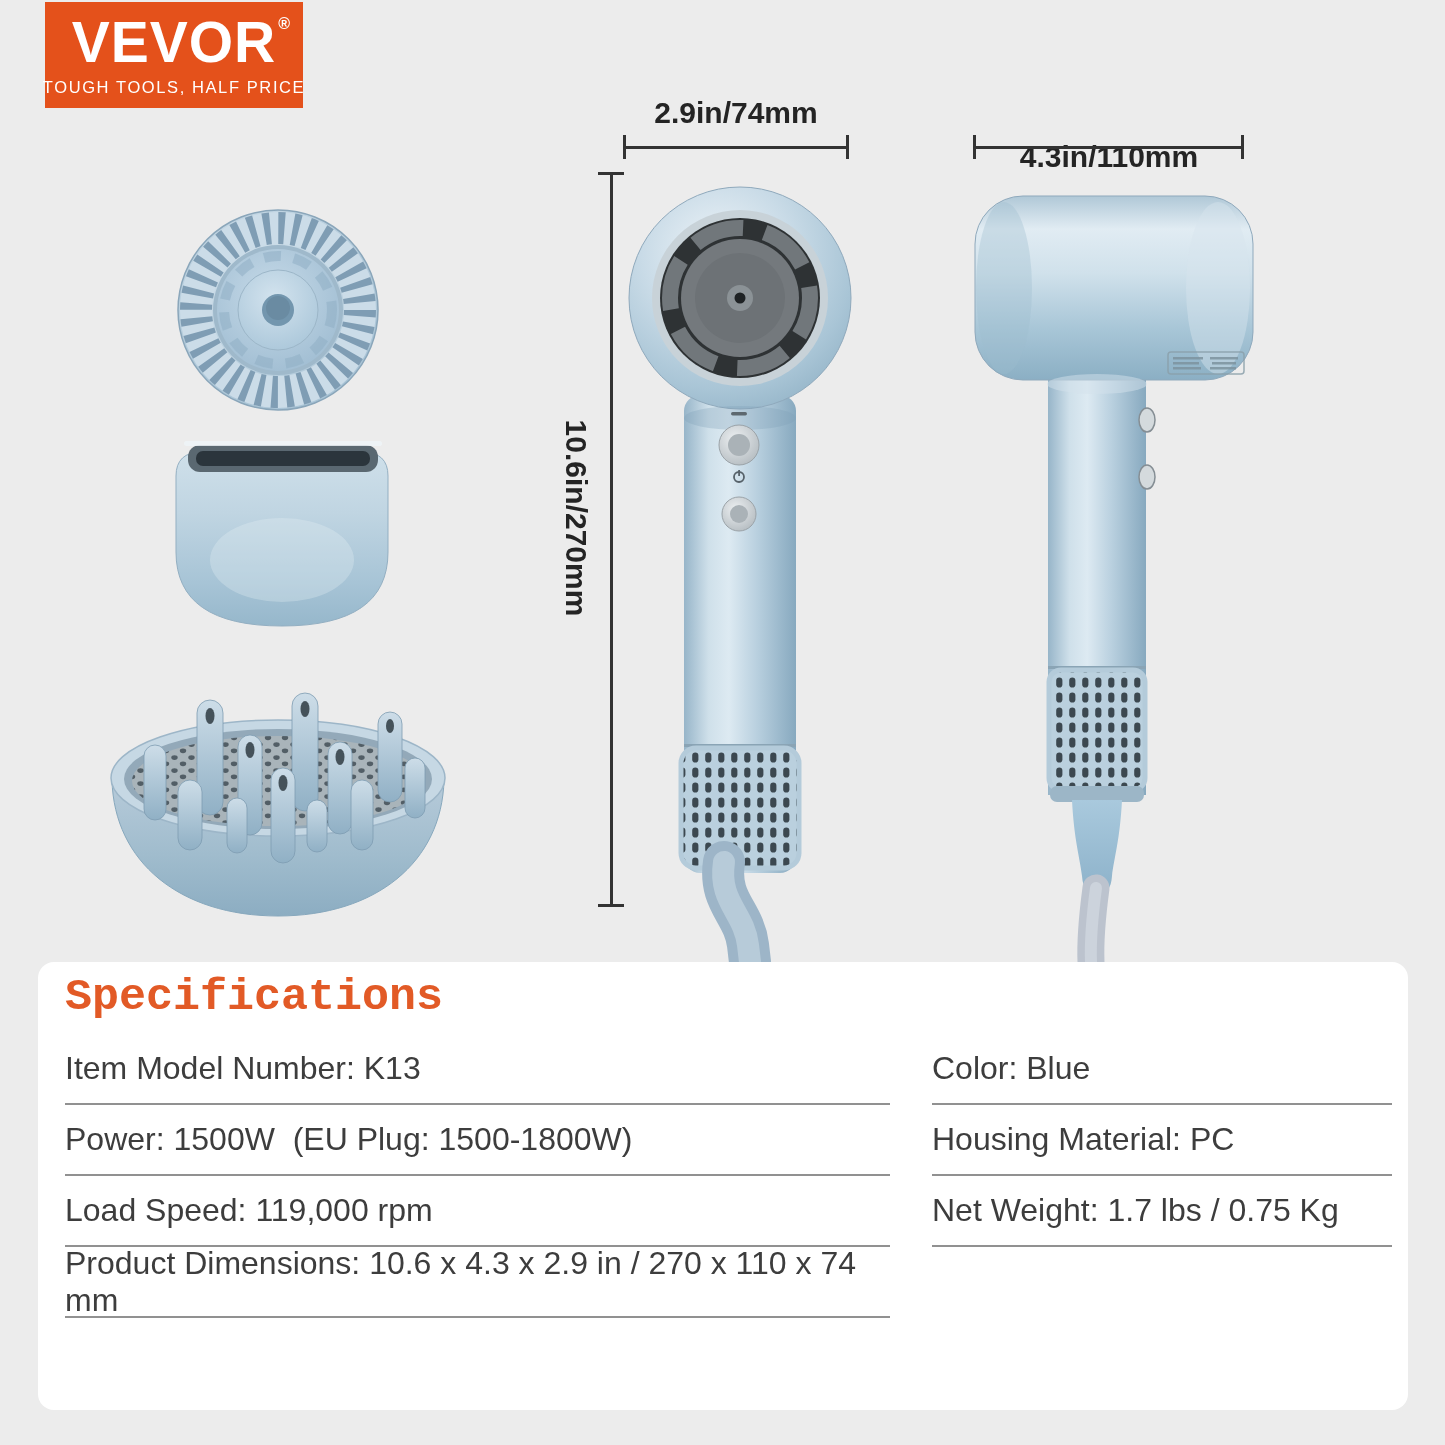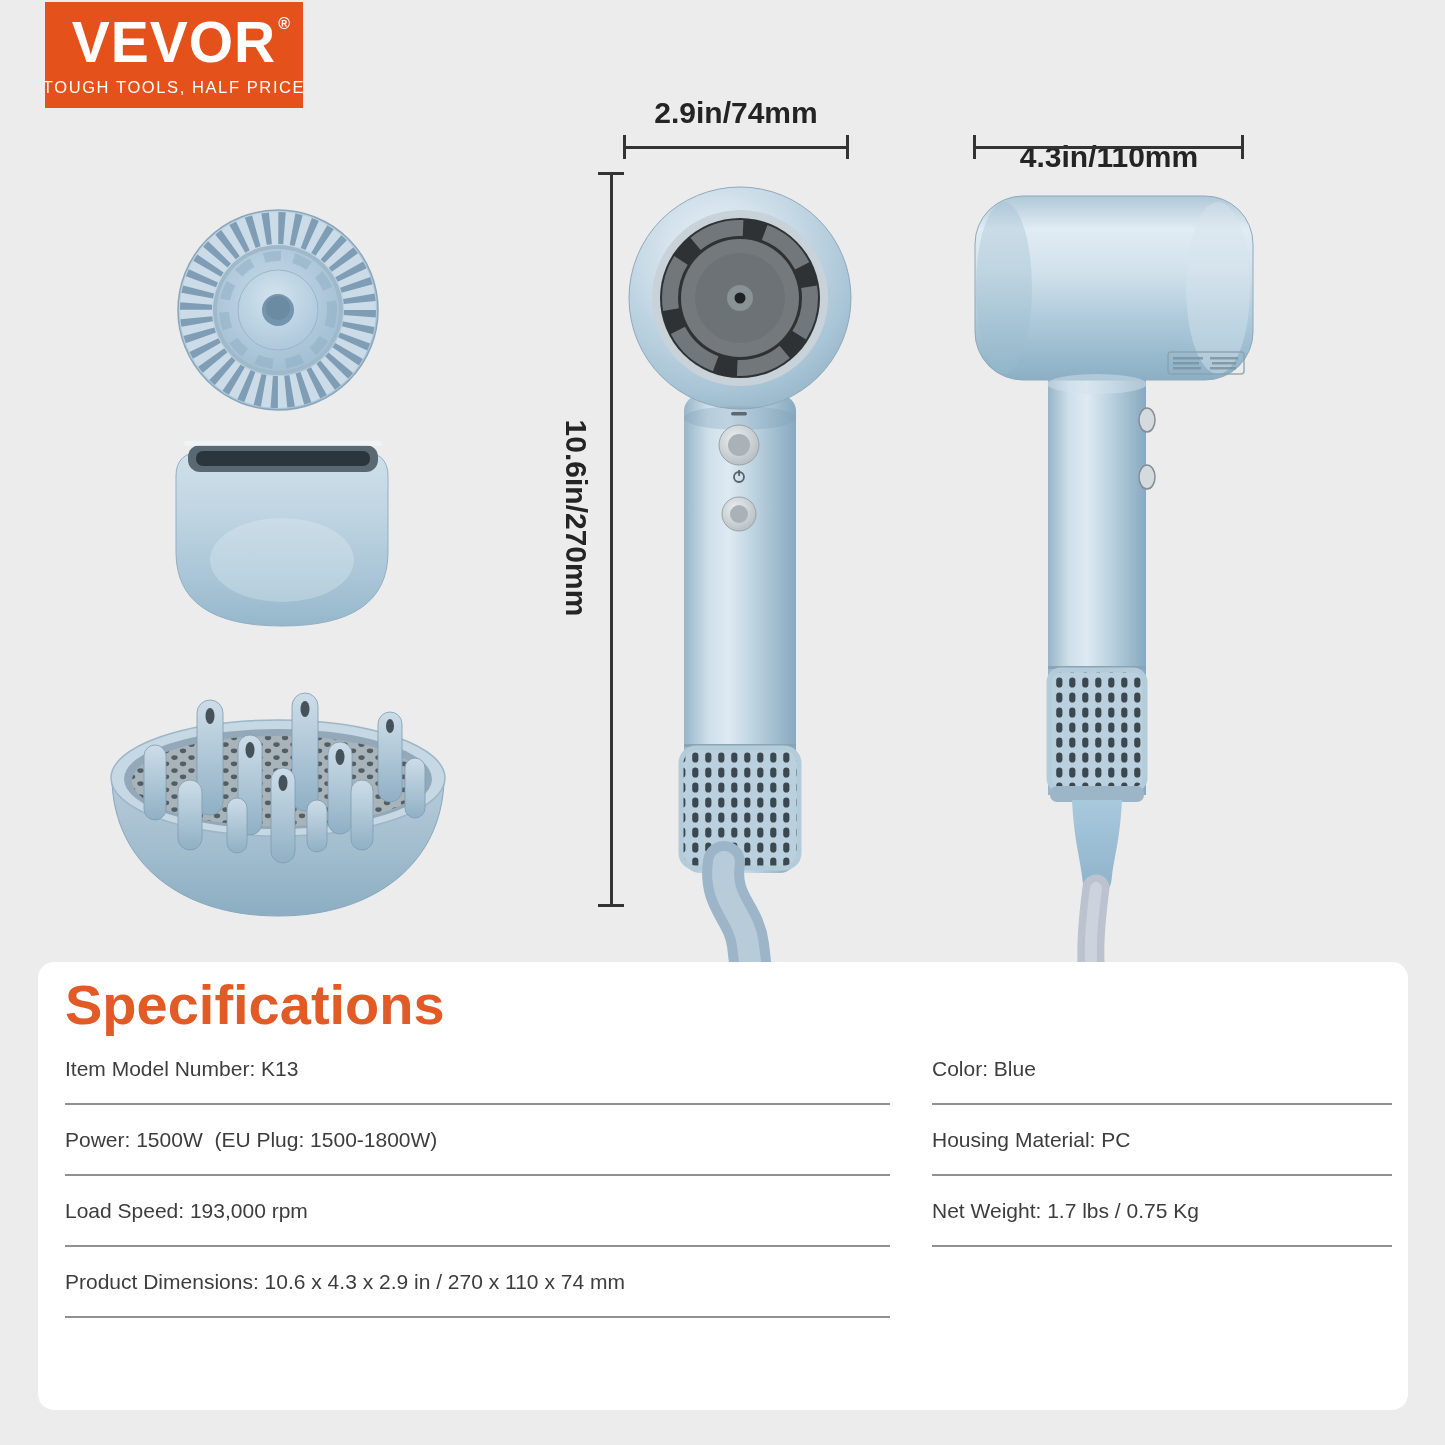--- a/index.html
+++ b/index.html
@@ -22,26 +22,26 @@
   .dim-label.vertical{transform:rotate(90deg);transform-origin:50% 50%;}
   .hline{position:absolute;height:3px;background:#333;}
   .vline{position:absolute;width:3px;background:#333;}
   .tick-v{position:absolute;width:3px;height:24px;background:#333;}
   .tick-h{position:absolute;width:26px;height:3px;background:#333;}
 
   svg.art{position:absolute;left:0;top:0;}
 
   
   .panel{position:absolute;left:38px;top:962px;width:1370px;height:448px;background:var(--panel_white);border-radius:16px;}
-  .spec-title{position:absolute;left:65px;top:972px;font-size:56px;font-weight:700;color:var(--title_orange);}
+  .spec-title{position:absolute;left:65px;top:972px;font-size:45px;font-weight:700;color:var(--title_orange);font-family:Liberation Mono, monospace;}
   .spec-col{position:absolute;top:1034px;}
   .spec-col.left{left:65px;width:825px;}
   .spec-col.right{left:932px;width:460px;}
   .spec-row{height:69px;display:flex;align-items:center;border-bottom:2px solid var(--separator_gray);}
-  .spec-row span{font-size:21px;color:var(--text_dark);white-space:pre-wrap;}
+  .spec-row span{font-size:32px;color:var(--text_dark);white-space:pre-wrap;}
 </style>
 </head>
 <body>
 
 <div class="stage">
 
   <svg class="art" width="1445" height="1445" viewBox="0 0 1445 1445">
     <defs>
       <radialGradient id="gHead" cx="40%" cy="30%" r="85%">
         <stop offset="0%" stop-color="#eef4f8"></stop>
@@ -255,21 +255,21 @@
   <div class="spec-title">Specifications</div>
 
   <div class="spec-col left">
     <div class="spec-row">
         <span>Item Model Number: K13</span>
       </div>
     <div class="spec-row">
         <span>Power: 1500W  (EU Plug: 1500-1800W)</span>
       </div>
     <div class="spec-row">
-        <span>Load Speed: 193,000 rpm</span>
+        <span>Load Speed: 119,000 rpm</span>
       </div>
     <div class="spec-row">
         <span>Product Dimensions: 10.6 x 4.3 x 2.9 in / 270 x 110 x 74 mm</span>
       </div>
   </div>
 
   <div class="spec-col right">
     <div class="spec-row">
         <span>Color: Blue</span>
       </div>

